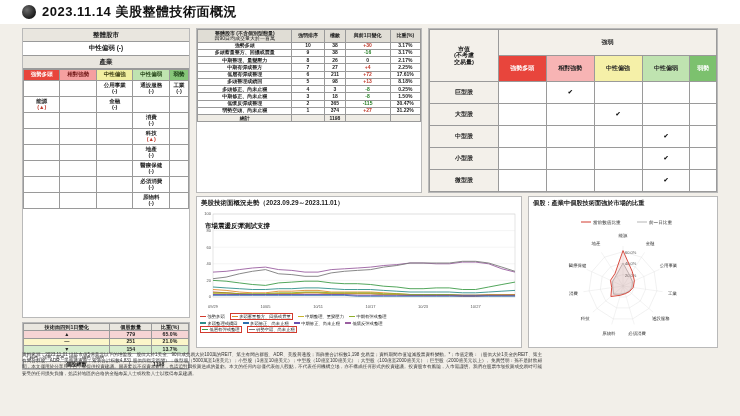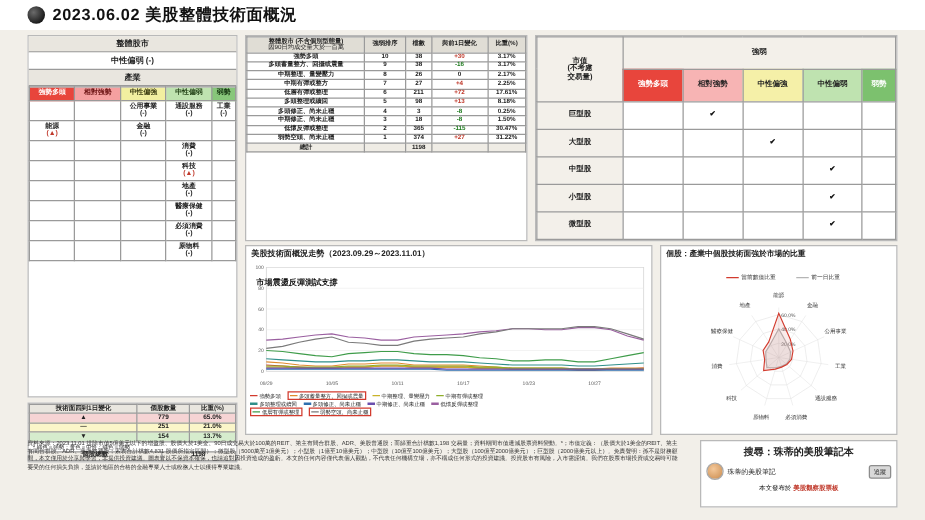--- a/index.html
+++ b/index.html
@@ -121,21 +121,21 @@
   .legend-t { font-size:4.6px; fill:#333; }
 </style>
 </head>
 <body>
 
 <div class="page">
 
   <div class="header">
     <div class="bar"></div>
     <div class="hdr-icon"></div>
-    <div class="hdr-title">2023.06.02 美股整體技術面概況</div>
+    <div class="hdr-title">2023.11.14 美股整體技術面概況</div>
   </div>
 
   <div class="panel" id="left-panel">
     <div class="ttl">整體股市</div>
     <div class="mkt-neutral">中性偏弱 (-)</div>
     <div class="sec-hdr">產業</div>
     <table class="grid">
       <tbody>
           <tr class="strength-row">
         <td class="s1">強勢多頭</td>
@@ -496,26 +496,14 @@
         <polygon points="94.0,42.6 103.3,63.6 105.4,72.8 104.2,79.5 100.5,83.6 96.3,85.7 91.3,87.3 81.9,88.5 82.7,79.6 81.5,72.3 86.0,65.5" fill="rgba(210,59,46,0.10)" stroke="#d23b2e" stroke-width="0.9"></polygon>
         <line x1="52" y1="14" x2="62" y2="14" stroke="#d23b2e" stroke-width="1"></line>
         <text class="legend-t" x="64" y="15.6">當前數值比重</text>
         <line x1="108" y1="14" x2="118" y2="14" stroke="#b5b5b5" stroke-width="1"></line>
         <text class="legend-t" x="120" y="15.6">前一日比重</text>
       </svg>
   </div>
 
   <div id="footer-note">資料來源：2023.11.01 排除市值5億美元以下的增盈股、股價大於1美金、90日成交易大於100萬的REIT、第主有間合群股、ADR、美股普通股；而篩重合計檔數1,198 交易量；資料期間市值遭減股票資料變動。*；市值定義：（股價大於1美金的REIT、第主有間合群股、ADR、美股普通股；索表合計檔數4,831 股價所指定區間）；微型股（5000萬至1億美元）；小型股（1億至10億美元）；中型股（10億至100億美元）；大型股（100億至2000億美元）；巨型股（2000億美元以上）。免責聲明：孫不是財務顧問，本文僅用於分享與學習，非提供投資建議。圖表皆以不保資本確保，也請追對因投資造成的盈虧。本文的任何內容僅代表個人觀點，不代表任何機構立場，亦不構成任何形式的投資建議。投資股市有風險，入市需謹慎。我們在股票市場投資或交易時可能要受的任何損失負擔，並請於地區的合格的金融專業人士或稅務人士以獲得專業建議。</div>
 
-  <div class="panel" id="search-box">
-    <div class="srch-title">搜尋：珠蒂的美股筆記本</div>
-    <div class="srch-row">
-      <div class="srch-avatar"></div>
-      <div class="srch-name">珠蒂的美股筆記</div>
-      <div class="srch-btn">追蹤</div>
-    </div>
-    <div class="srch-foot">
-      <span>本文發布於</span>
-      <span class="lnk">美股觀察股票板</span>
-    </div>
-  </div>
 
 </div>
 
 </body></html>

